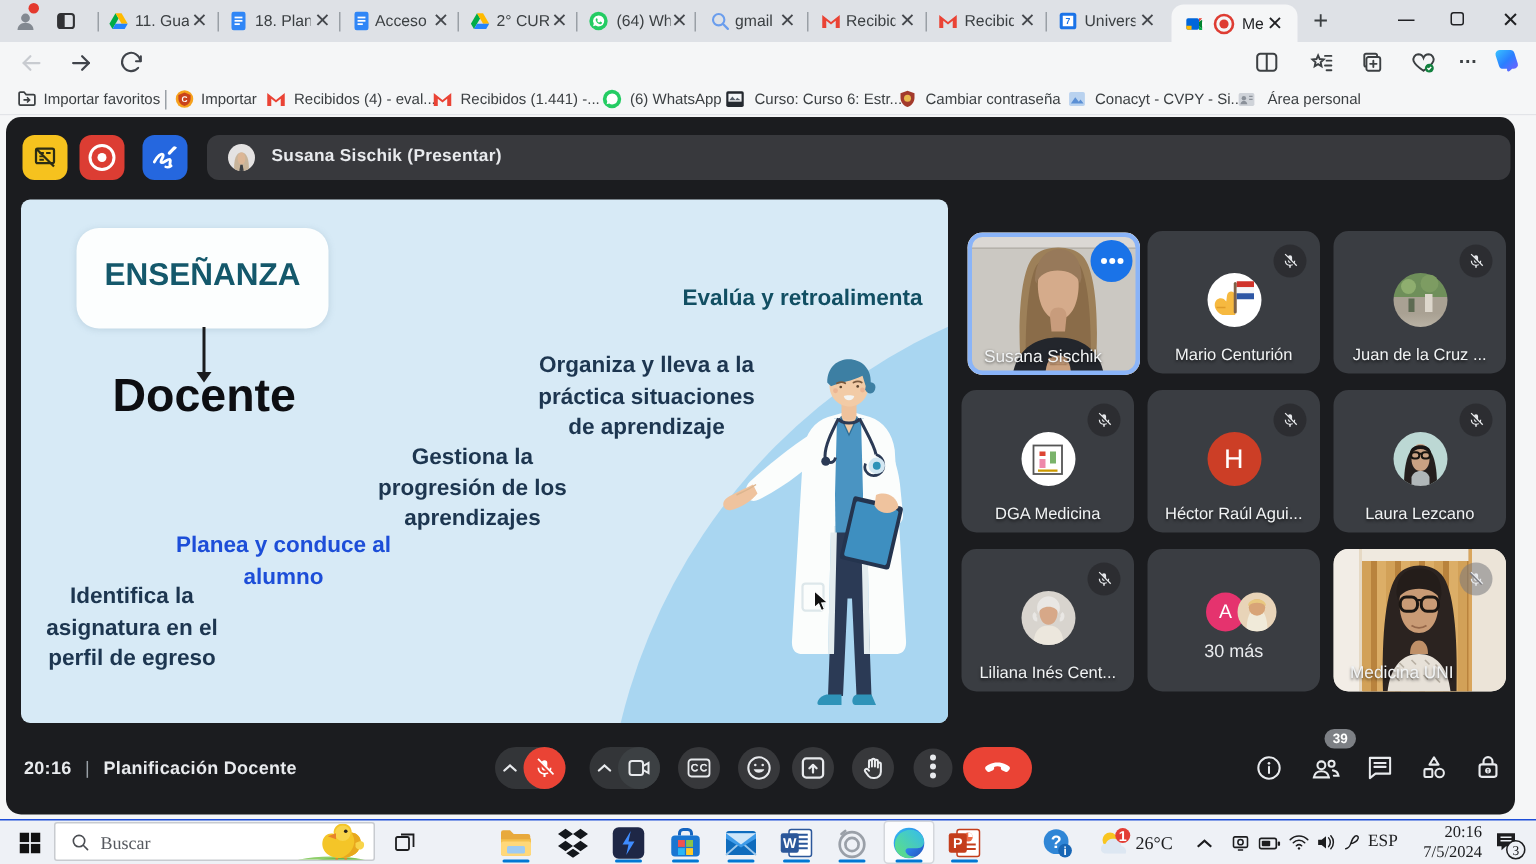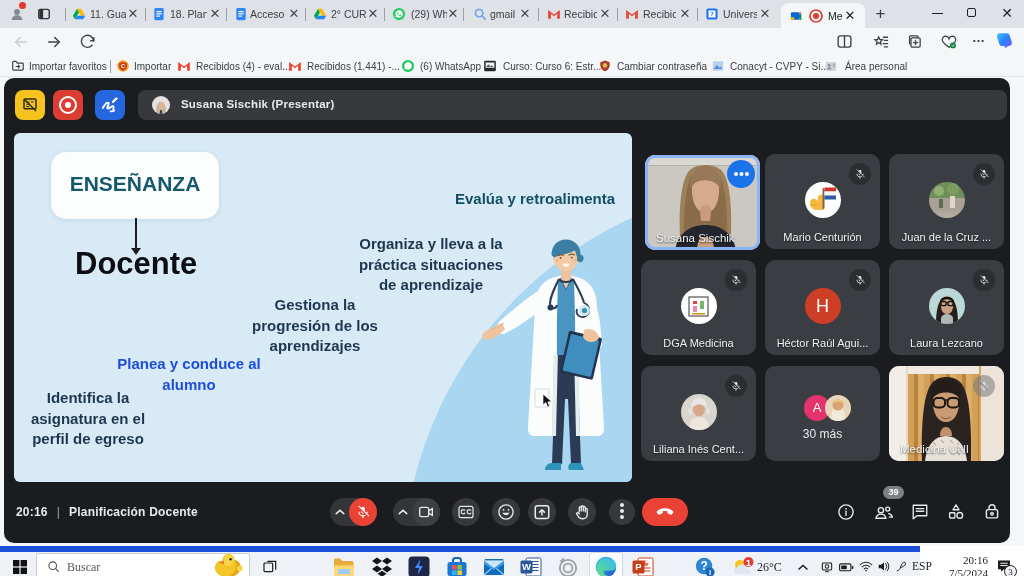--- a/index.html
+++ b/index.html
@@ -37,21 +37,21 @@
   .tname { position:absolute; bottom:6px; font-size:11px; color:#f1f3f4; white-space:nowrap; text-shadow:0 1px 2px rgba(0,0,0,.6); }
   .tnamec { left:0; right:0; text-align:center; }
   .tnamel { left:11px; }
   .micoff { position:absolute; top:9px; right:9px; width:22px; height:22px; border-radius:50%; background:rgba(32,33,36,.55); }
   .avat { position:absolute; left:50%; top:46px; transform:translate(-50%,-50%); width:36px; height:36px; border-radius:50%; }
 
   
   .cbtn { position:absolute; top:0; width:28px; height:28px; border-radius:50%; background:#37383b; }
 
   
-  #taskbar { left:0; top:546px; width:920px; height:30px; background:#eef1f6; border-top:6px solid #1d4ed8; }
+  #taskbar { left:0; top:546px; width:1024px; height:30px; background:#eef1f6; border-top:1px solid #1d4ed8; }
   .tico { position:absolute; top:3px; width:24px; height:24px; }
   .tline { position:absolute; top:26px; width:18px; height:2px; background:#0078d4; border-radius:1px; }
 </style>
 </head>
 <body>
 <div id="stage">
   <div class="abs" id="tabstrip">
     <svg class="fav" style="left:9px;top:6px;width:16px;height:16px" viewBox="0 0 24 24">
         <circle cx="12" cy="9" r="4.4" fill="#838991"></circle>
         <path d="M4 21c0-4.4 3.6-7.2 8-7.2s8 2.8 8 7.2z" fill="#838991"></path>
@@ -94,21 +94,21 @@
         <path fill="#2684fc" d="M5.1 21.2h14l3.4-6H8.6z"></path>
       </svg>
     <div class="tabtitle" style="left:331px;width:35px">2° CUR</div>
       <div class="tabx" style="left:366px">✕</div>
     <div class="tabsep" style="left:384px"></div>
     <svg class="fav" style="left:392px" viewBox="0 0 24 24">
         <circle cx="12" cy="12" r="10.5" fill="#24cc63"></circle>
         <path d="M12 5.6a6.3 6.3 0 0 0-5.4 9.5L5.8 18l3-.8A6.3 6.3 0 1 0 12 5.6z" fill="#fff"></path>
         <path d="M9.6 8.9c.5-.1.8 0 1 .5l.5 1.2c.1.3-.1.6-.4.9-.2.2-.2.4 0 .7.4.6 1 1.2 1.7 1.5.3.1.5.1.7-.1l.6-.7c.2-.2.4-.3.7-.1l1.3.7c.3.2.4.4.3.7-.3 1-1.4 1.6-2.4 1.4-2-.4-4.1-2.3-4.7-4.3-.3-1 .1-2.1 1-2.4z" fill="#24cc63"></path>
       </svg>
-    <div class="tabtitle" style="left:411px;width:36px">(29) Wh</div>
+    <div class="tabtitle" style="left:411px;width:36px">(64) Wh</div>
       <div class="tabx" style="left:446px">✕</div>
     <div class="tabsep" style="left:463px"></div>
     <svg class="fav" style="left:473px" viewBox="0 0 24 24">
         <circle cx="10.5" cy="10.5" r="6.5" fill="none" stroke="#6a9ded" stroke-width="2.4"></circle>
         <path d="M15.5 15.5 21 21" stroke="#6a9ded" stroke-width="2.6" stroke-linecap="round"></path>
       </svg>
     <div class="tabtitle" style="left:490px;width:30px">gmail</div>
       <div class="tabx" style="left:518px">✕</div>
     <div class="tabsep" style="left:538px"></div>
     <svg class="fav" style="left:547px" viewBox="0 0 24 24">

